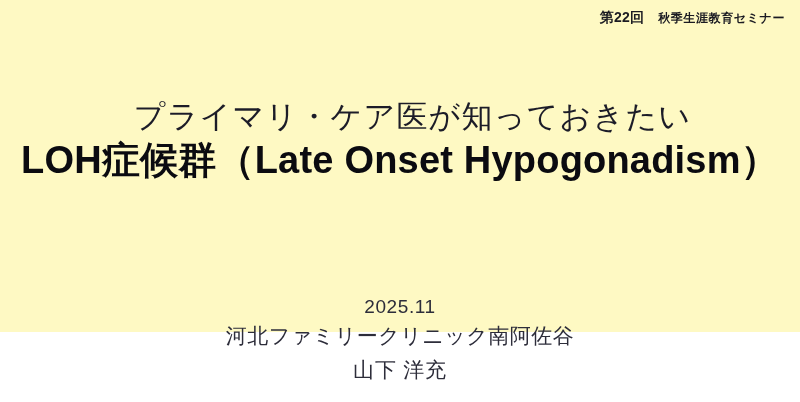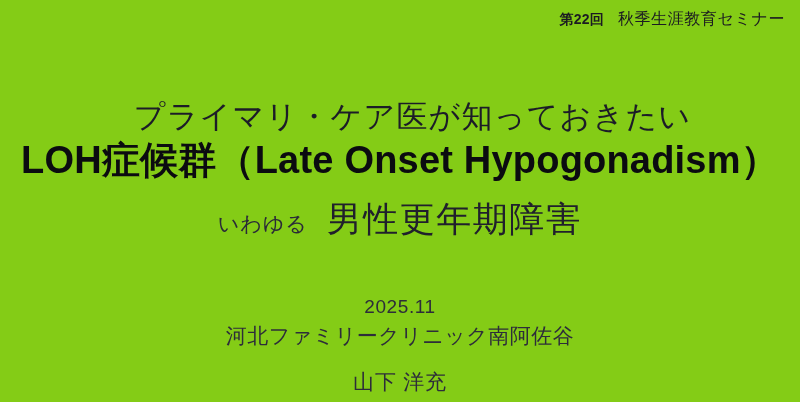--- a/index.html
+++ b/index.html
@@ -12,22 +12,22 @@
     width: 800px;
     height: 402px;
     overflow: hidden;
     font-family: "Liberation Sans", "DejaVu Sans", sans-serif;
     -webkit-font-smoothing: antialiased;
   }
 
   .slide {
     position: relative;
     width: 800px;
-    height: 402px;
-    background: #84cc16;
+    height: 332px;
+    background: #fef9c3;
     box-sizing: border-box;
   }
 
   
   .slide-header {
     position: absolute;
     top: 9px;
     right: 15px;
     display: flex;
     align-items: baseline;
@@ -37,22 +37,22 @@
     font-size: 14px;
     font-weight: 700;
     color: #1b1b22;
     letter-spacing: 0.2px;
   }
   .header-gap {
     display: inline-block;
     width: 14px;
   }
   .header-title {
-    font-size: 16px;
-    font-weight: 400;
+    font-size: 12px;
+    font-weight: 700;
     color: #1b1b22;
     letter-spacing: 0.6px;
   }
 
   
   .title-block {
     position: absolute;
     top: 98px;
     left: 0;
     width: 800px;
@@ -114,21 +114,21 @@
   }
   .credit-org {
     font-size: 21px;
     font-weight: 400;
     color: #2d2d3a;
     letter-spacing: 0.5px;
     line-height: 1.4;
     white-space: nowrap;
   }
   .credit-name {
-    margin-top: 17px;
+    margin-top: 5px;
     font-size: 21px;
     font-weight: 400;
     color: #2d2d3a;
     letter-spacing: 0.8px;
     line-height: 1.4;
     white-space: nowrap;
   }
 </style>
 </head>
 <body>
@@ -137,25 +137,20 @@
 
   <div class="slide-header">
     <span class="header-seq">第22回</span>
     <span class="header-gap"></span>
     <span class="header-title">秋季生涯教育セミナー</span>
   </div>
 
   <div class="title-block">
     <div class="title-kicker">プライマリ・ケア医が知っておきたい</div>
     <div class="title-main">LOH症候群（Late Onset Hypogonadism）</div>
-    <div class="title-sub">
-      <span class="sub-small">いわゆる</span>
-      <span class="sub-gap"></span>
-      <span class="sub-large">男性更年期障害</span>
-    </div>
   </div>
 
   <div class="credits">
     <div class="credit-date">2025.11</div>
     <div class="credit-org">河北ファミリークリニック南阿佐谷</div>
     <div class="credit-name">山下 洋充</div>
   </div>
 
 </div>
 

